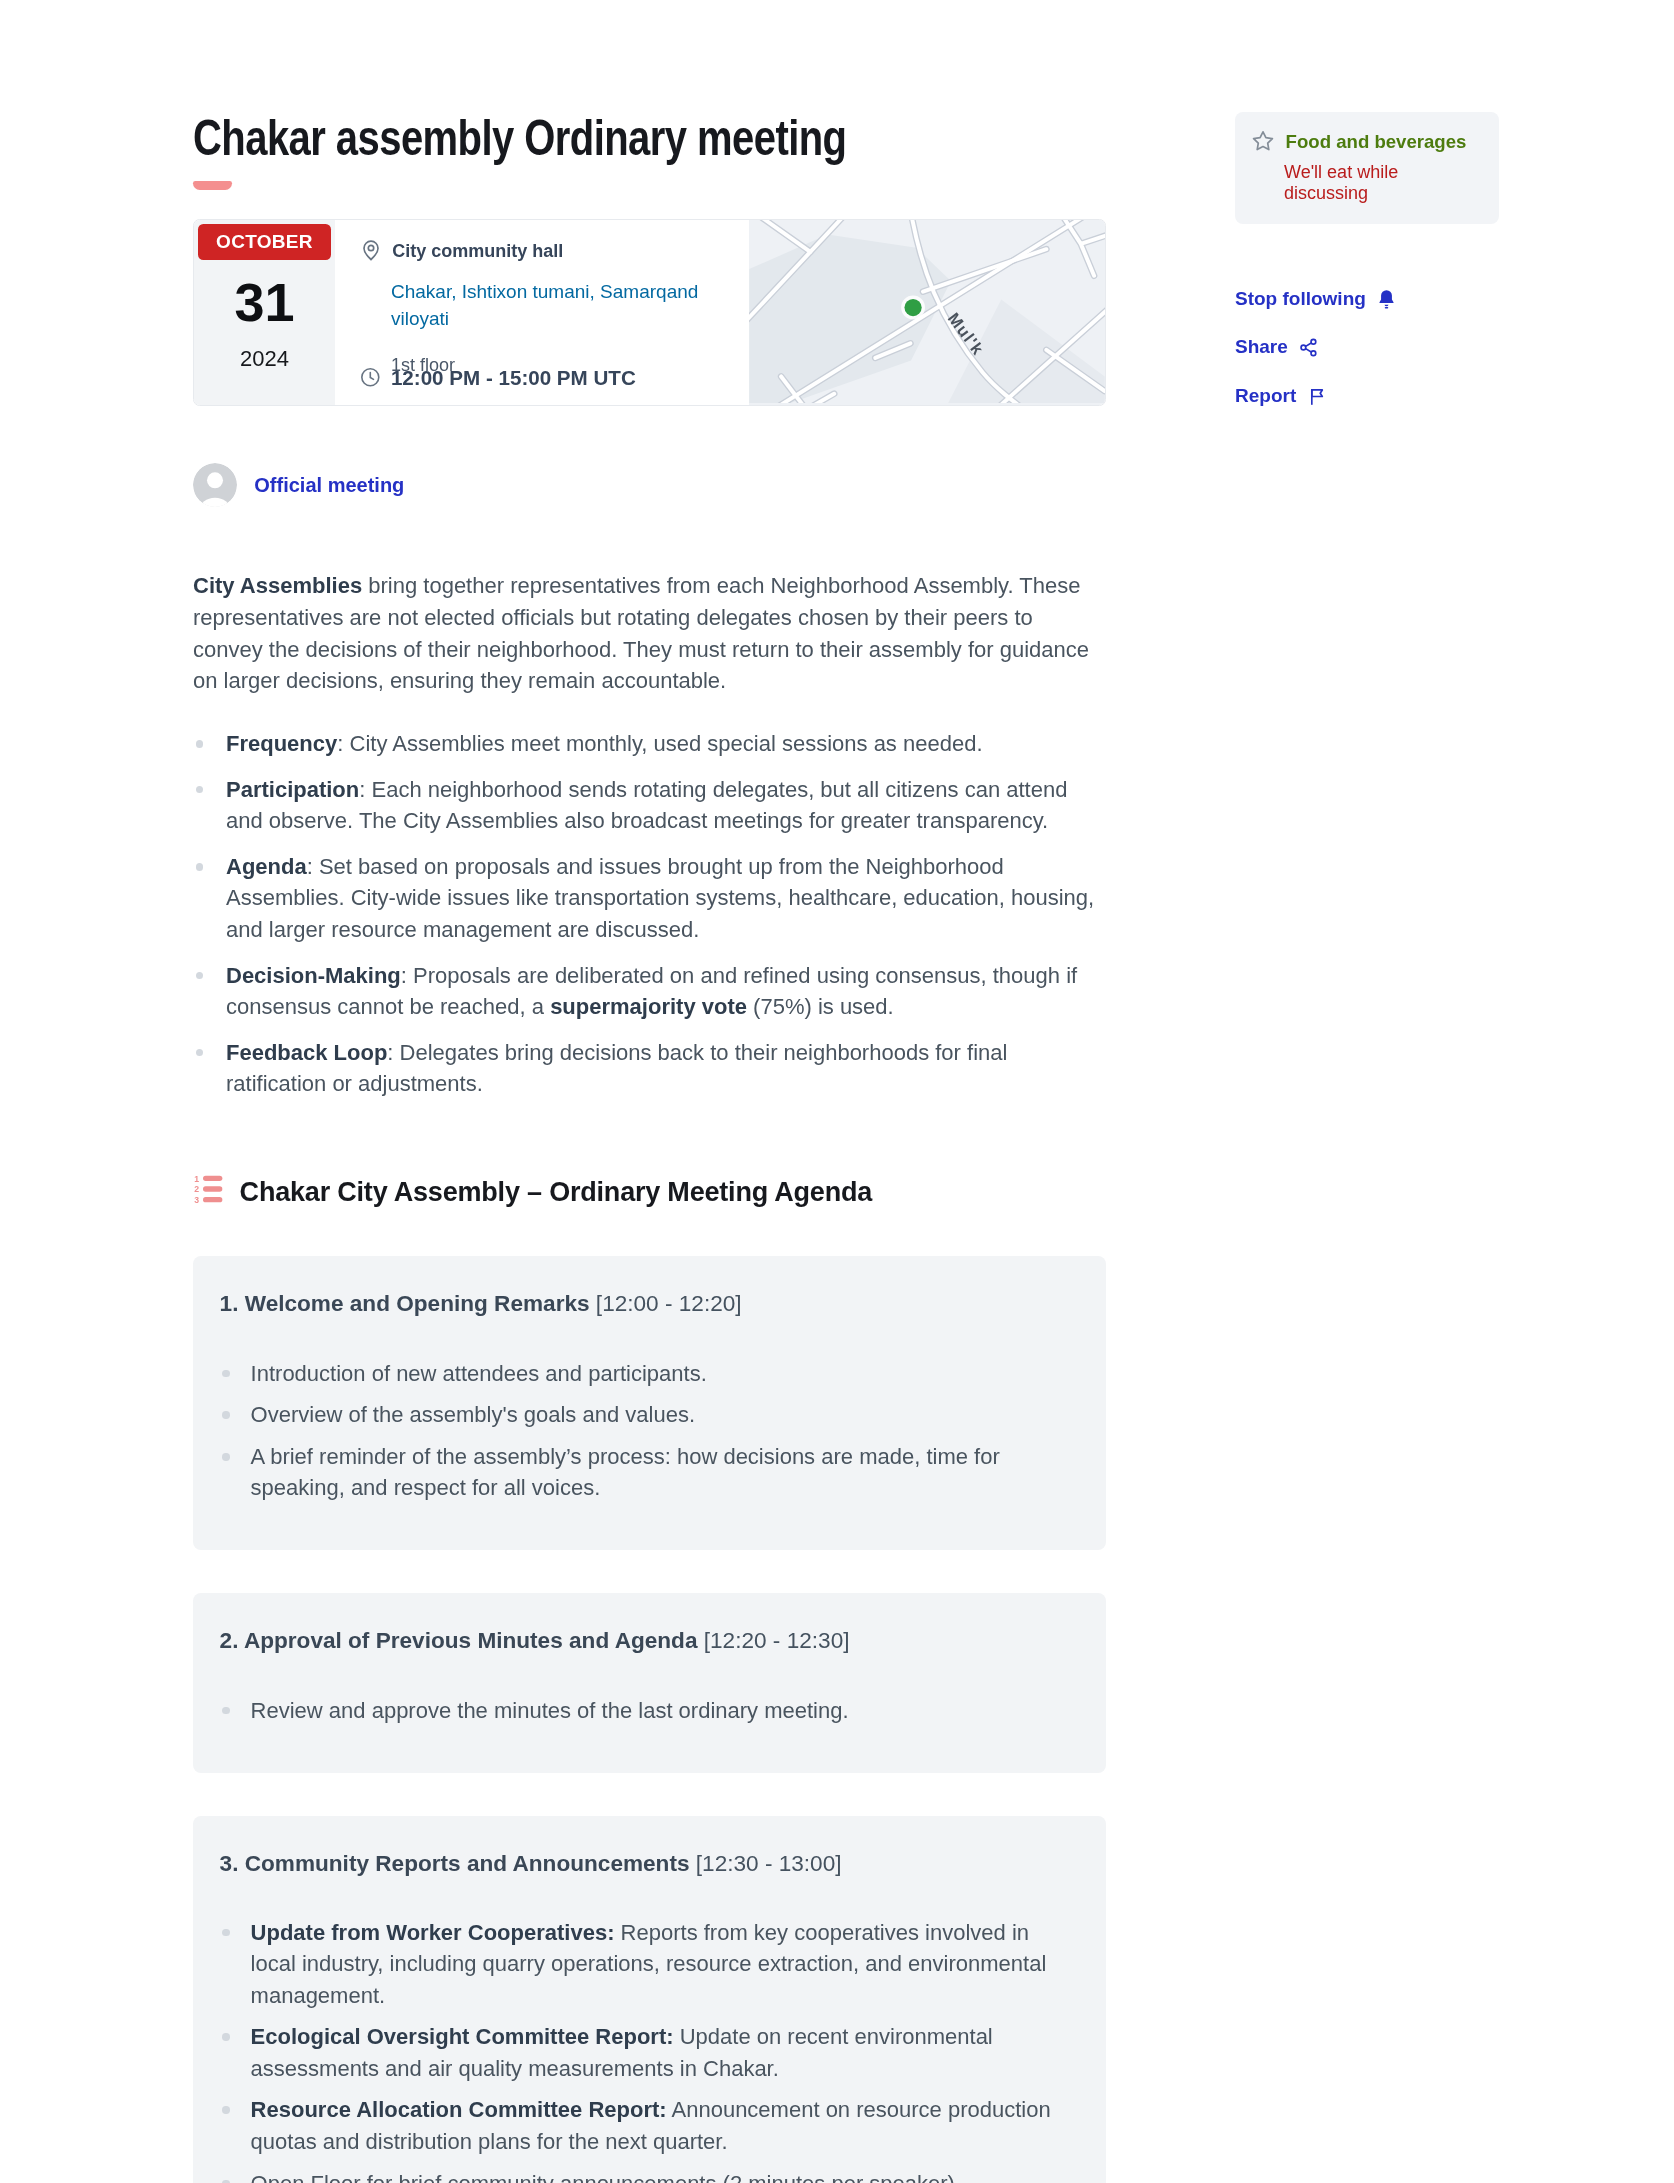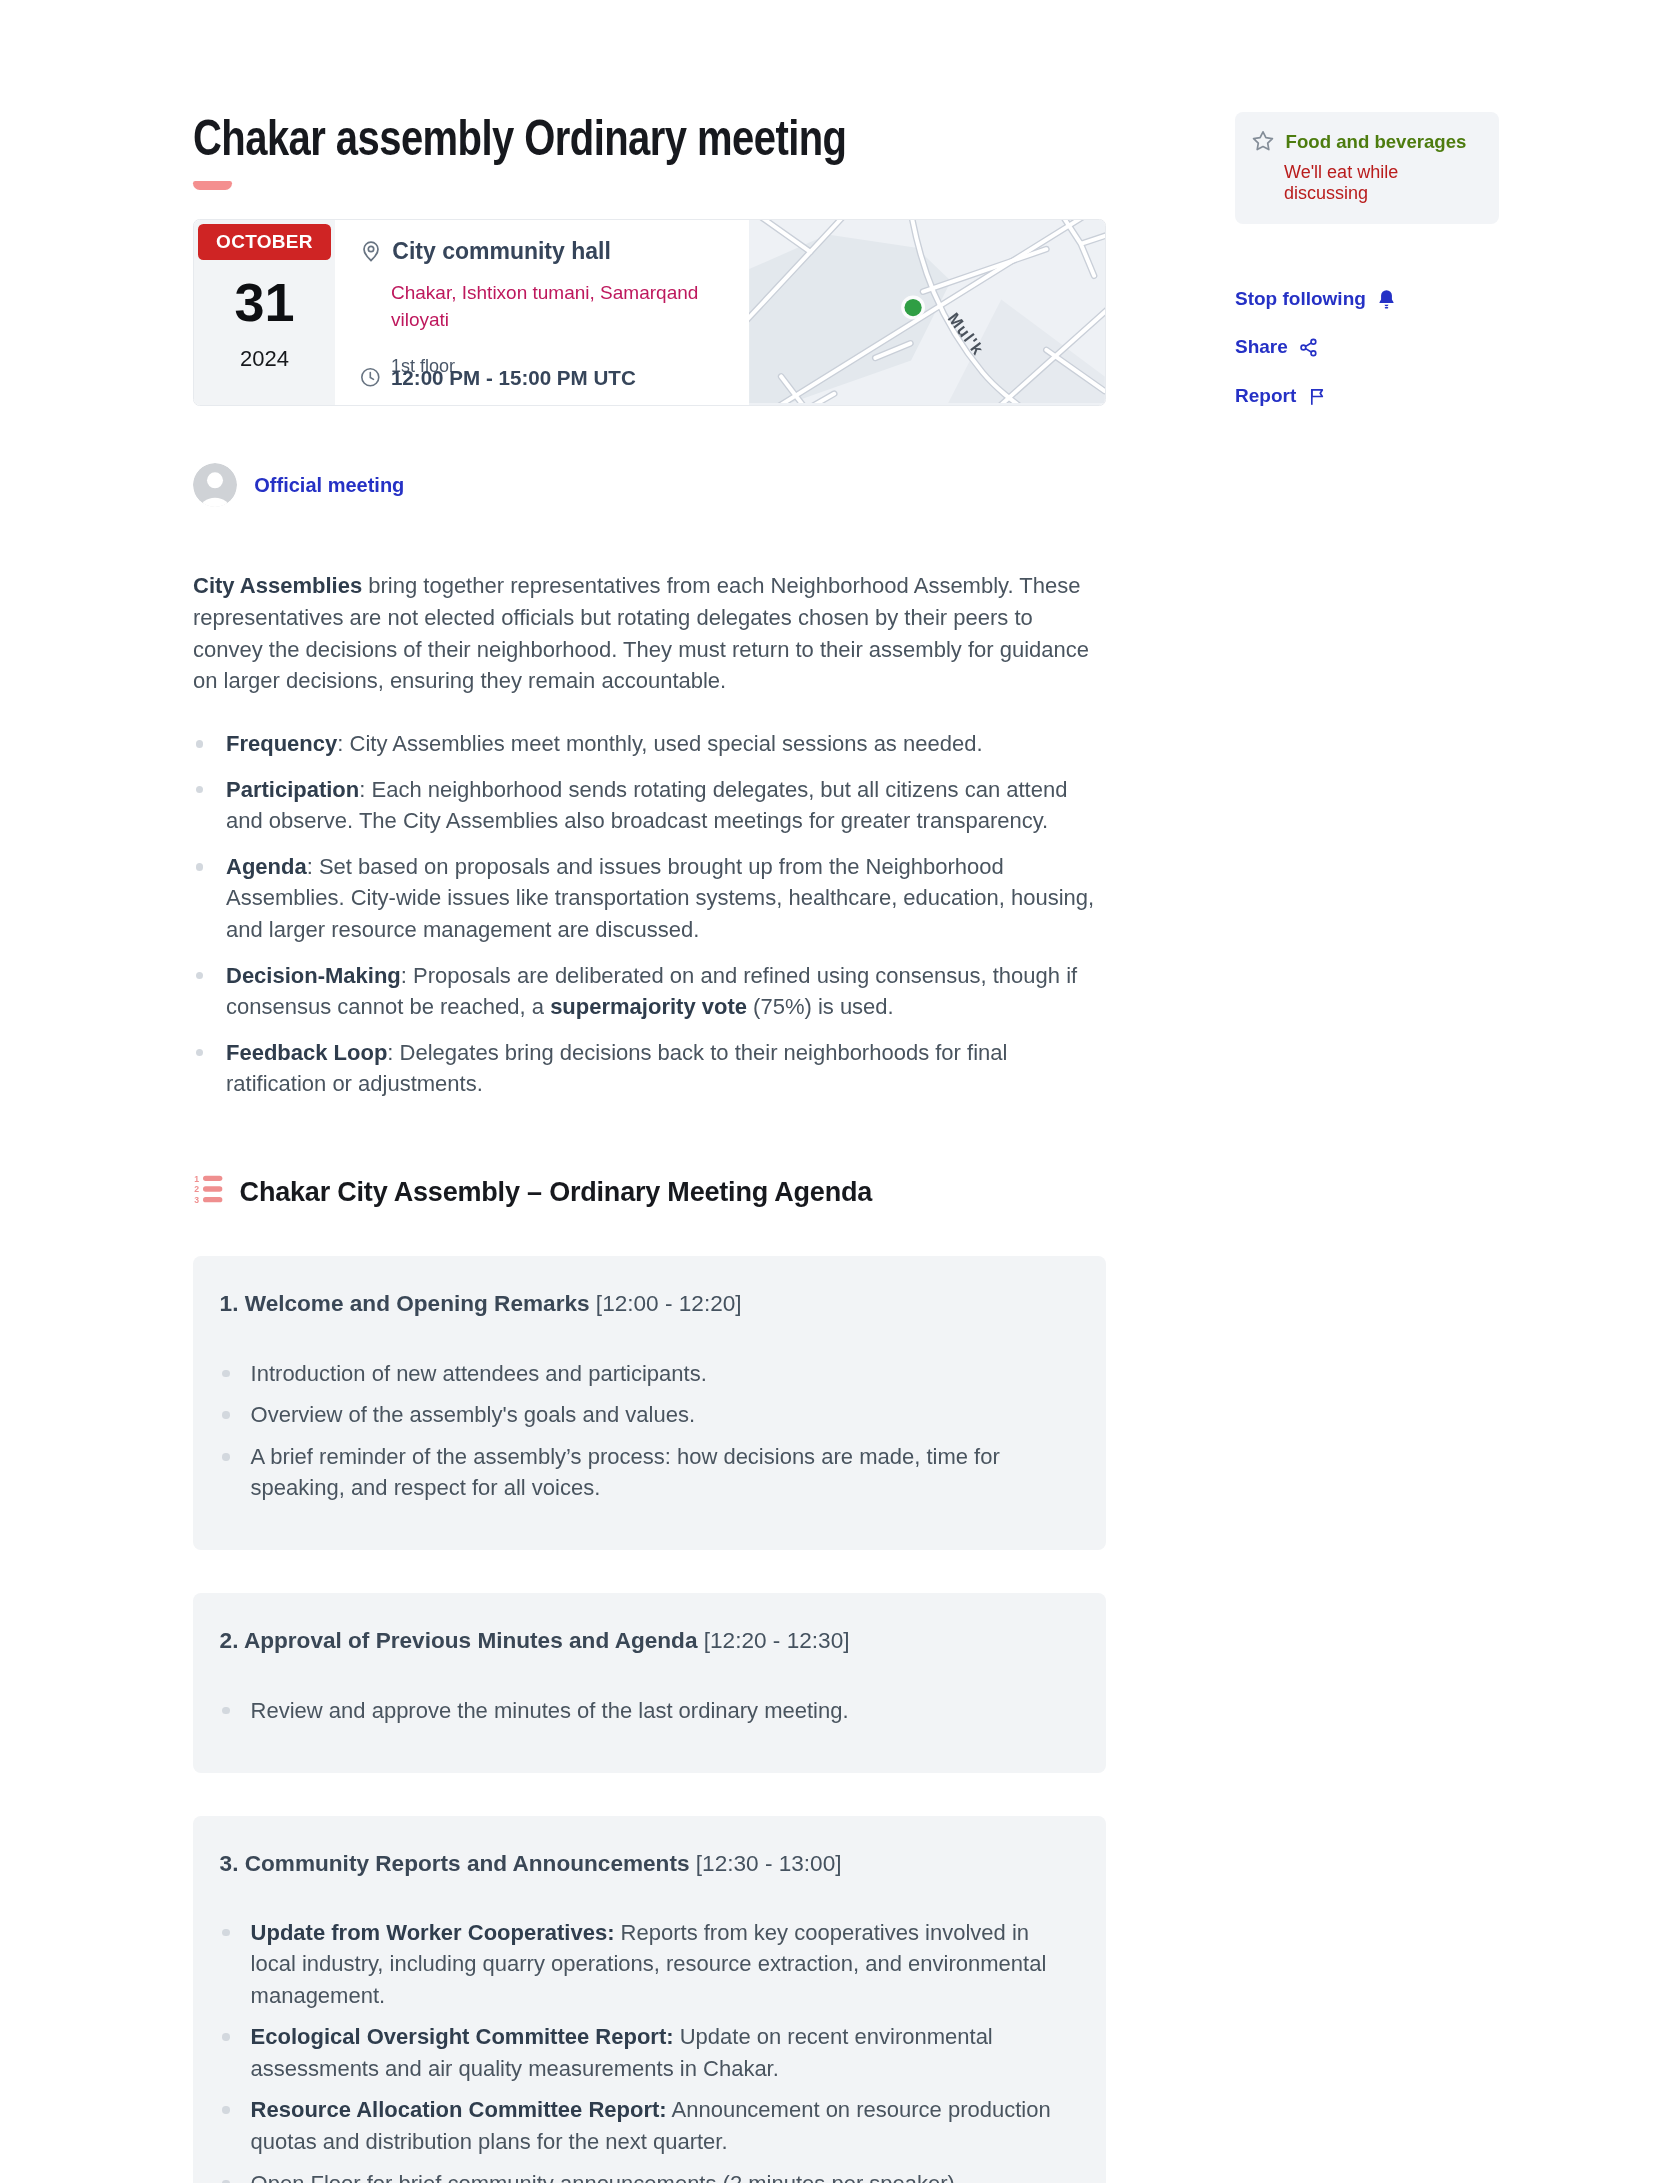--- a/index.html
+++ b/index.html
@@ -29,22 +29,22 @@
   .date-box{width:141px;flex:0 0 141px;background:#f2f4f6;text-align:center;}
   .date-month{
     margin:4px 4px 0 4px;border-radius:5.3px;padding:7.3px 0;
     color:#fff;font-weight:700;font-size:19px;letter-spacing:0.3px;
   }
   .date-day{margin-top:14.6px;font-size:54px;font-weight:700;color:#0e0f12;line-height:1;}
   .date-year{margin-top:17.3px;font-size:22px;color:#16181c;}
   .event-meta{flex:1 1 auto;position:relative;padding:18.6px 13.3px 16px 24px;background:#fff;}
   .venue-row{display:flex;align-items:center;gap:9.3px;}
   .venue-row svg{flex:0 0 auto;}
-  .venue-name{font-size:23px;font-weight:700;color:#36455a;}
-  .address{margin:14.6px 0 0 32px;font-size:19px;line-height:1.4;color:#be185d;max-width:312px;}
+  .venue-name{font-size:18px;font-weight:700;color:#36455a;}
+  .address{margin:14.6px 0 0 32px;font-size:19px;line-height:1.4;color:#0369a1;max-width:312px;}
   .floor{margin:22.6px 0 0 32px;font-size:18px;color:#4a5768;}
   .time-row{position:absolute;left:24px;bottom:14.6px;display:flex;align-items:center;gap:9.3px;}
   .time-text{font-size:20.6px;font-weight:700;color:#36455a;}
   .map{width:356px;flex:0 0 356px;background:#eef1f5;}
   .map svg{display:block;width:356px;height:183px;}
 
   
   .author-row{margin-top:57px;display:flex;align-items:center;gap:17.3px;}
   .author-badge{font-size:20px;font-weight:700;}
 

